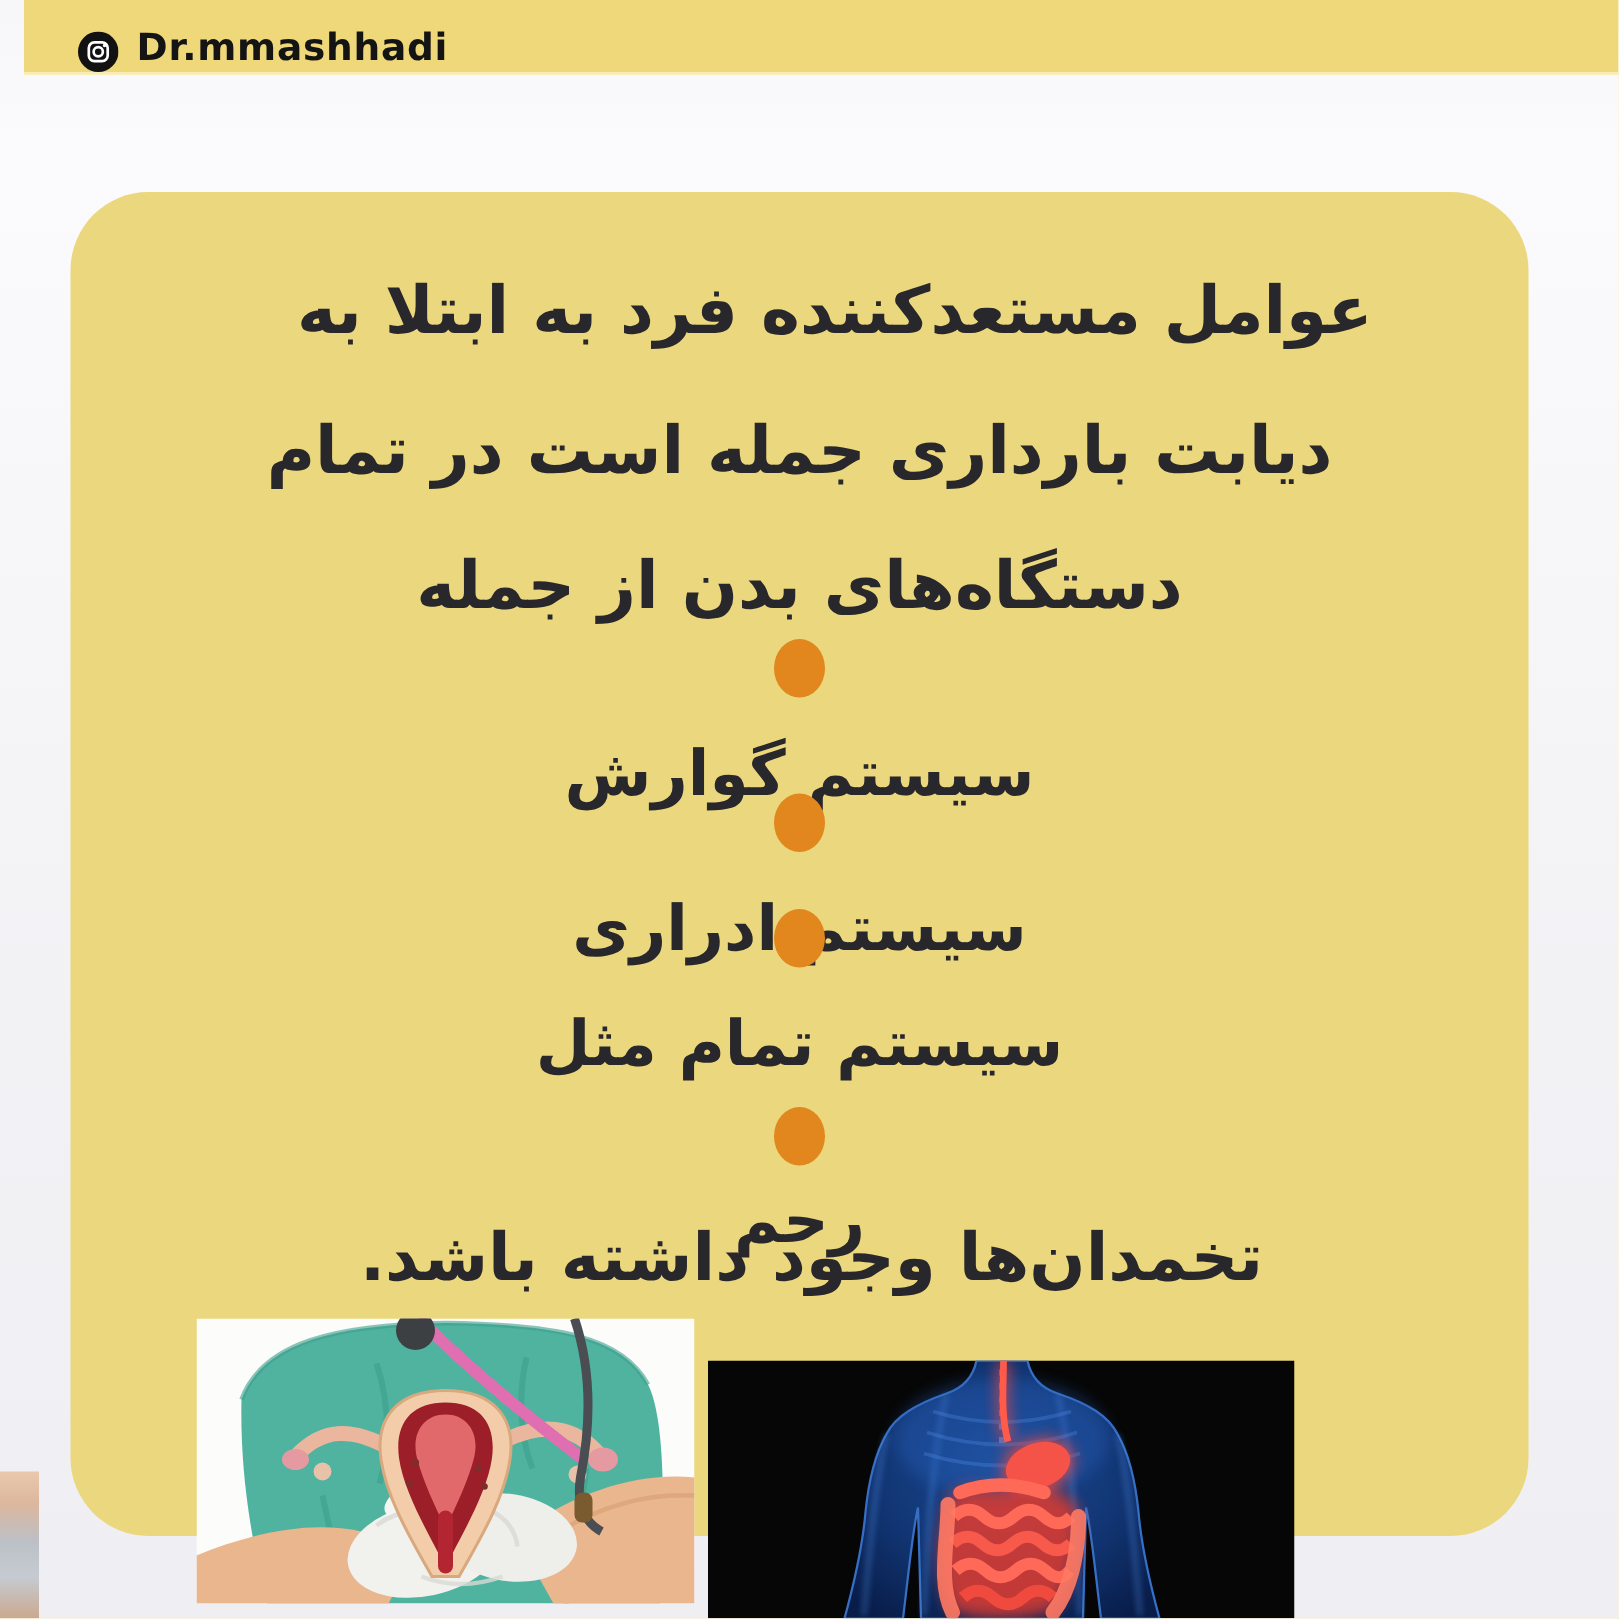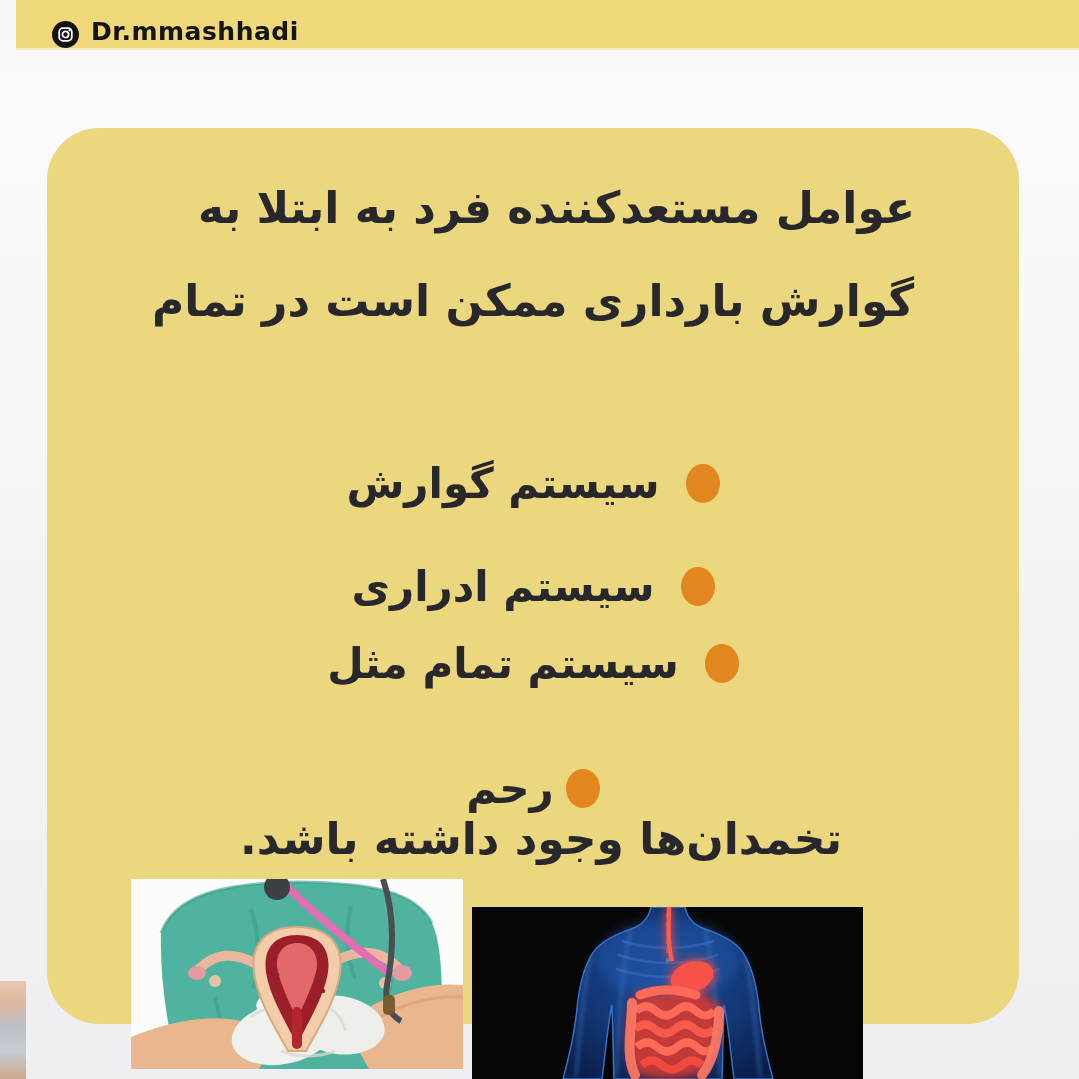--- a/index.html
+++ b/index.html
@@ -25,21 +25,21 @@
     position:absolute;left:47px;top:128px;width:972px;height:896px;
     background:#ebd77d;border-radius:52px;
   }
   .row{
     position:absolute;left:0;right:0;height:80px;
     display:flex;direction:rtl;justify-content:center;align-items:center;gap:26px;
     color:#28272b;font-weight:bold;
   }
   .row .line-text{white-space:nowrap;}
   .size-l{font-size:44px;}
-  .size-m{font-size:42px;}
+  .size-m{font-size:42px;flex-direction:column;}
   .dot{
     width:34px;height:39px;border-radius:50%;
     background:#e1871e;flex:0 0 auto;
   }
   .r1{top:39px;padding-left:47px;}  .r2{top:132px;} .r3{top:222px;} .r4{top:315px;}
   .r5{top:418px;} .r6{top:495px;} .r7{top:620px;gap:12px;} .r8{top:670px;margin-left:16px;}
   
   .photo{position:absolute;line-height:0;}
   .photo svg{display:block;}
   .nurse{left:131px;top:879px;width:332px;height:190px;}
@@ -64,21 +64,24 @@
       </svg>
     </span>
     <span class="account">Dr.mmashhadi</span>
   </header>
 
   <div class="card">
     <div class="row r1 size-l">
       <span class="line-text">عوامل مستعدکننده فرد به ابتلا به</span>
     </div>
     <div class="row r2 size-l">
-      <span class="line-text">گوارش بارداری ممکن است در تمام</span>
+      <span class="line-text">دیابت بارداری جمله است در تمام</span>
+    </div>
+    <div class="row r3 size-l">
+      <span class="line-text">دستگاه‌های بدن از جمله</span>
     </div>
     <div class="row r4 size-m">
       <span class="dot"></span>
       <span class="line-text">سیستم گوارش</span>
     </div>
     <div class="row r5 size-m">
       <span class="dot"></span>
       <span class="line-text">سیستم ادراری</span>
     </div>
     <div class="row r6 size-m">

